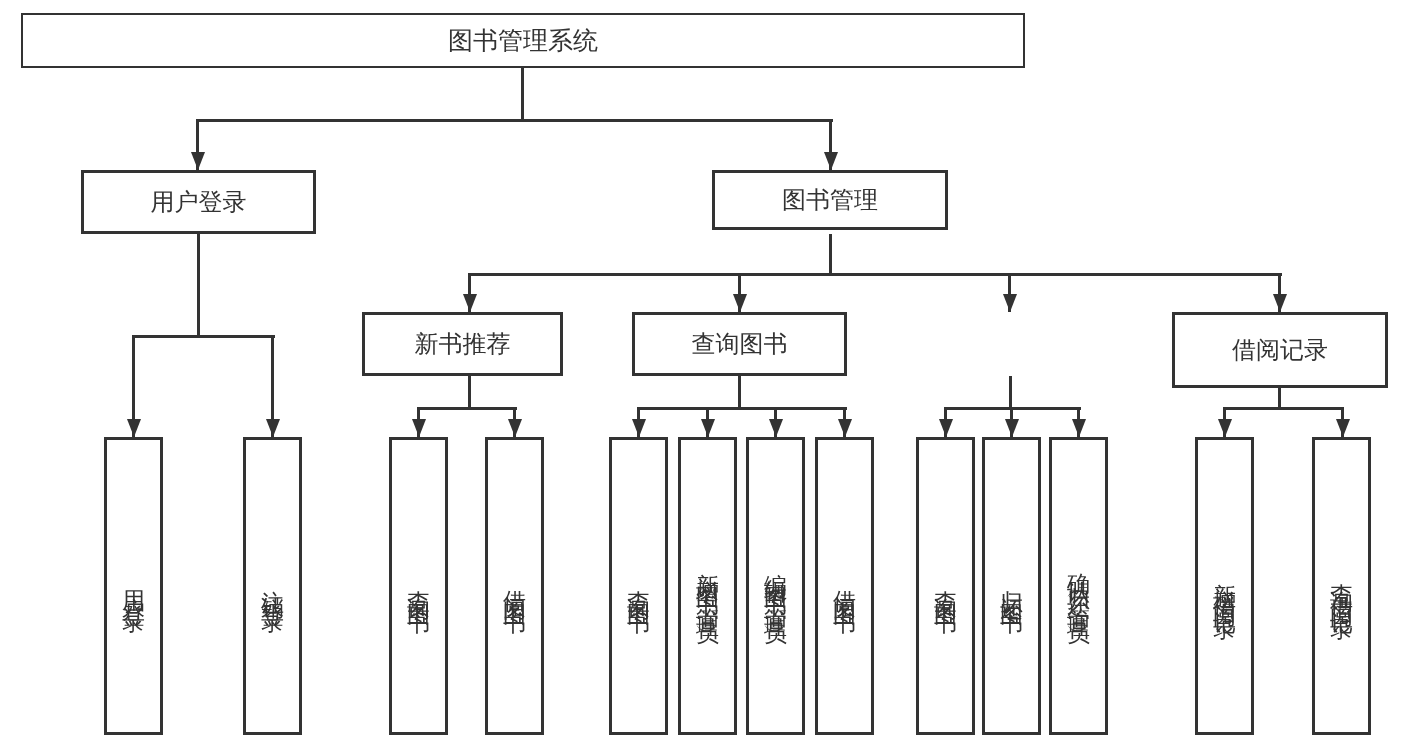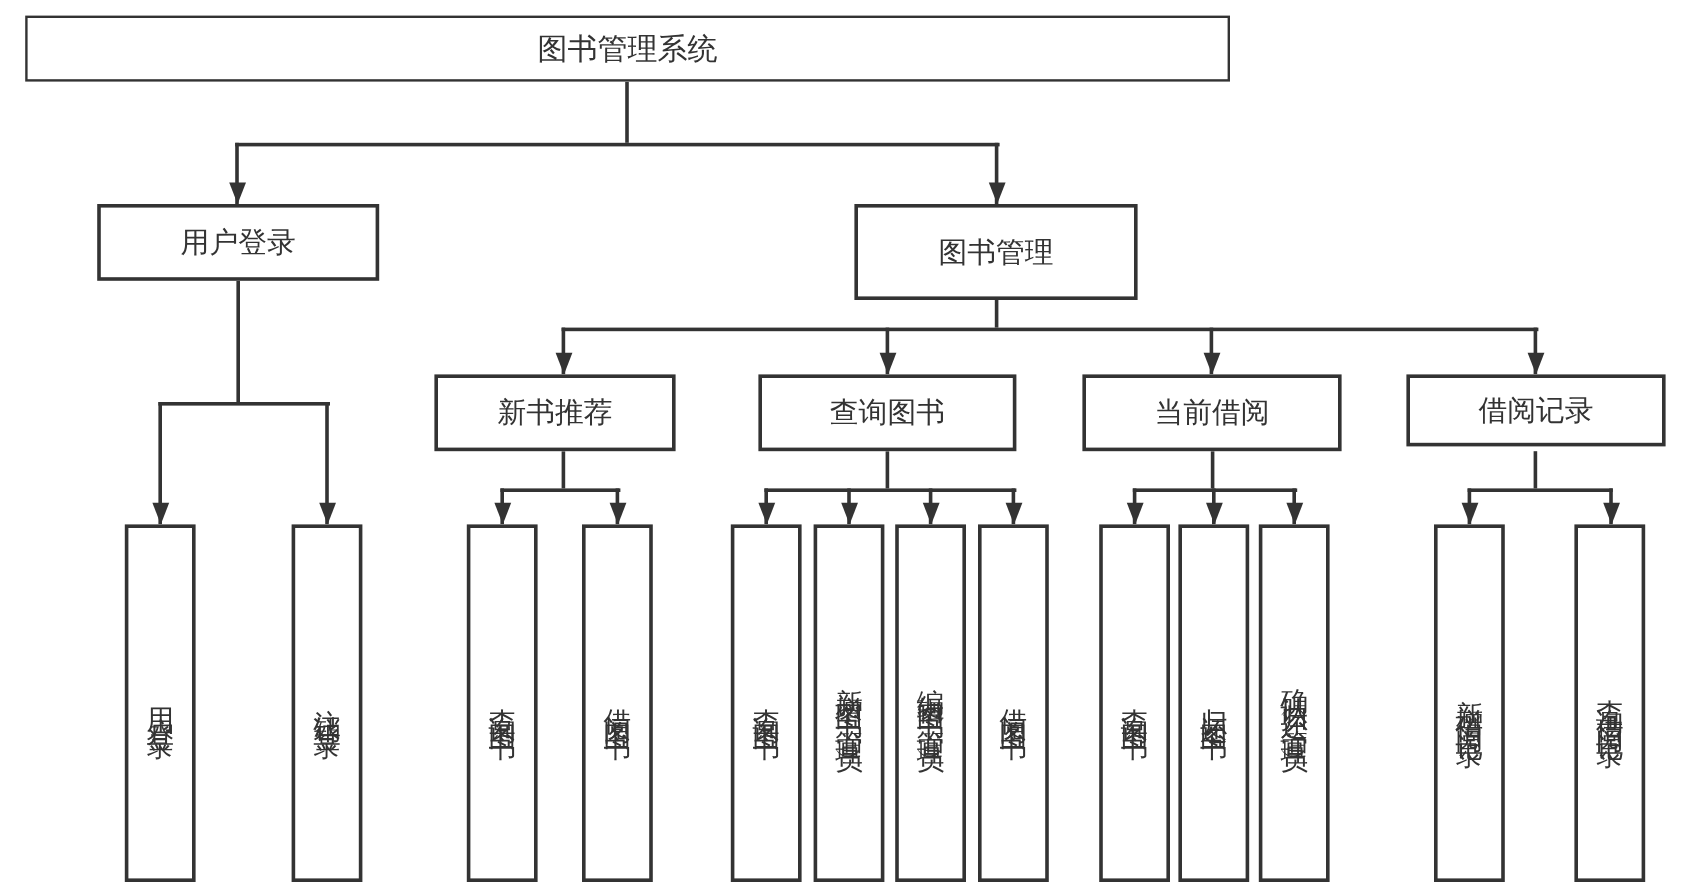--- a/index.html
+++ b/index.html
@@ -113,34 +113,31 @@
       <i class="ah"></i>
     </div>
 
   <div class="hbox root" style="left:21px;top:13px;width:1004px;height:55px;">
     <span>图书管理系统</span>
   </div>
 
   <div class="hbox" style="left:81px;top:170px;width:235px;height:64px;">
     <span>用户登录</span>
   </div>
-  <div class="hbox" style="left:712px;top:170px;width:236px;height:80px;">
+  <div class="hbox" style="left:712px;top:170px;width:236px;height:60px;">
     <span>图书管理</span>
   </div>
 
   <div class="hbox" style="left:362px;top:312px;width:201px;height:64px;">
     <span>新书推荐</span>
   </div>
   <div class="hbox" style="left:632px;top:312px;width:215px;height:64px;">
     <span>查询图书</span>
   </div>
-  <div class="hbox" style="left:902px;top:312px;width:216px;height:64px;">
-    <span>当前借阅</span>
-  </div>
-  <div class="hbox" style="left:1172px;top:312px;width:216px;height:60px;">
+  <div class="hbox" style="left:1172px;top:312px;width:216px;height:76px;">
     <span>借阅记录</span>
   </div>
 
   <div class="vbox" style="left:104px;top:437px;">
     <span class="vtext">用户登录</span>
   </div>
   <div class="vbox" style="left:243px;top:437px;">
     <span class="vtext">注销登录</span>
   </div>
   <div class="vbox" style="left:389px;top:437px;">

